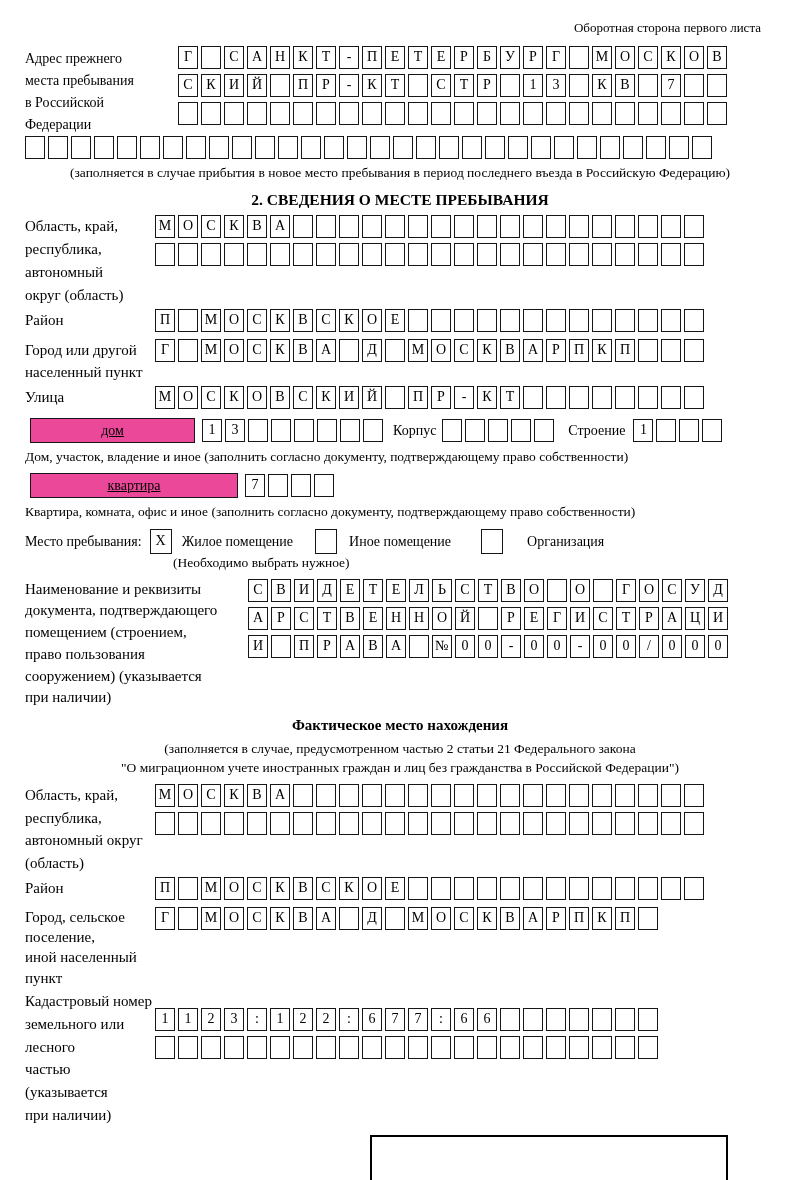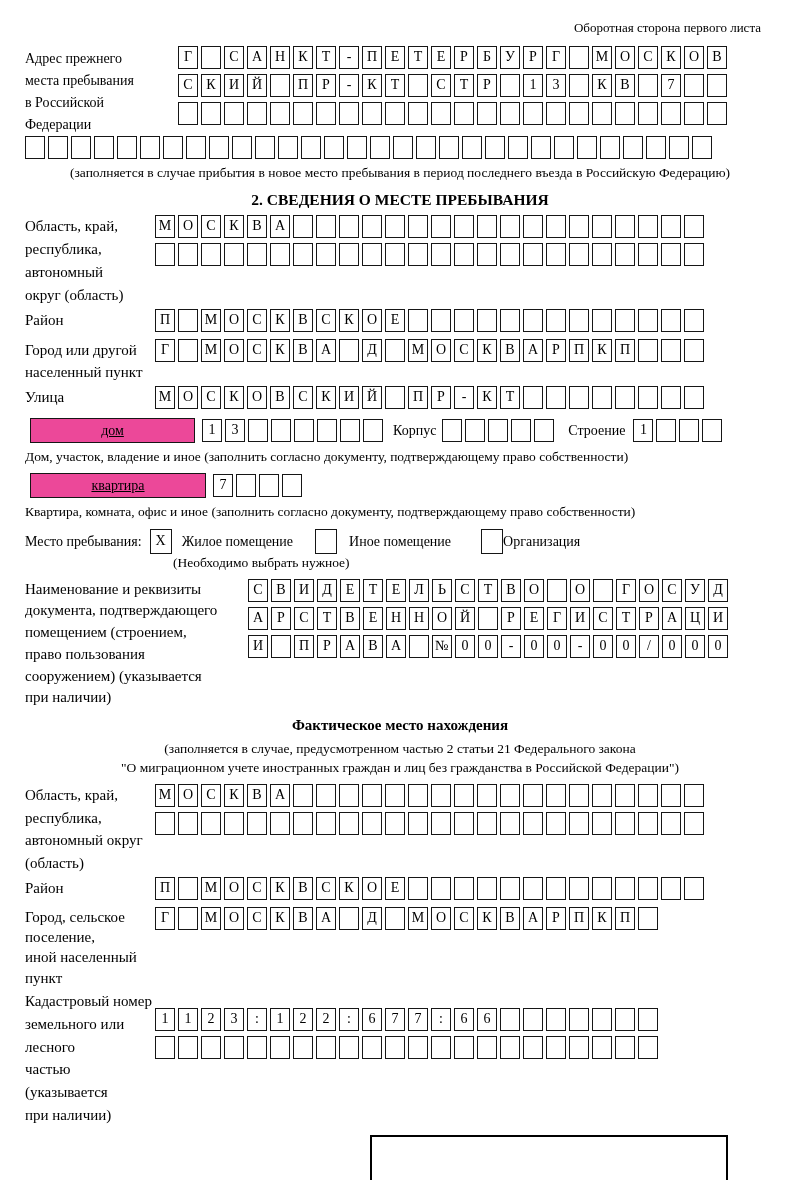--- a/index.html
+++ b/index.html
@@ -343,21 +343,21 @@
     <div class="cells" style="margin:0;">
         <span class="cell">1</span>
         <span class="cell"></span>
         <span class="cell"></span>
         <span class="cell"></span>
       </div>
   </div>
   <div class="lbl mt4" style="font-size:13.5px;">Дом, участок, владение и иное (заполнить согласно документу, подтверждающему право собственности)</div>
 
   <div class="flexrow mt6" style="align-items:center; margin-left:5px;">
-    <div class="widebox" style="width:176px;">квартира</div>
+    <div class="widebox" style="width:208px;">квартира</div>
     <div class="cells" style="margin:0 0 0 7px;">
         <span class="cell">7</span>
         <span class="cell"></span>
         <span class="cell"></span>
         <span class="cell"></span>
       </div>
   </div>
   <div class="lbl mt4" style="font-size:13.5px;">Квартира, комната, офис и иное (заполнить согласно документу, подтверждающему право собственности)</div>
 
   <div class="flexrow mt6" style="align-items:center;">
@@ -366,21 +366,21 @@
         <span class="cell">X</span>
       </div>
     <div class="inline-lbl" style="margin-left:10px;">Жилое помещение</div>
     <div class="cells cells-lg" style="margin:0 0 0 22px;">
         <span class="cell"></span>
       </div>
     <div class="inline-lbl" style="margin-left:12px;">Иное помещение</div>
     <div class="cells cells-lg" style="margin:0 0 0 30px;">
         <span class="cell"></span>
       </div>
-    <div class="inline-lbl" style="">Организация</div>
+    <div class="inline-lbl" style="margin-left:24px;">Организация</div>
   </div>
   <div class="note" style="text-align:left; margin-left:148px;">(Необходимо выбрать нужное)</div>
 
   <div class="flexrow mt6">
     <div class="lbl lbl-doc">
       <div>Наименование и реквизиты</div>
       <div>документа, подтверждающего</div>
       <div>помещением (строением,</div>
       <div>право пользования</div>
       <div>сооружением) (указывается</div>

